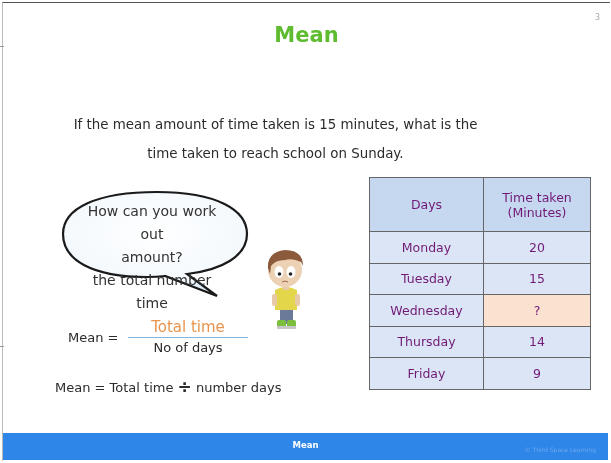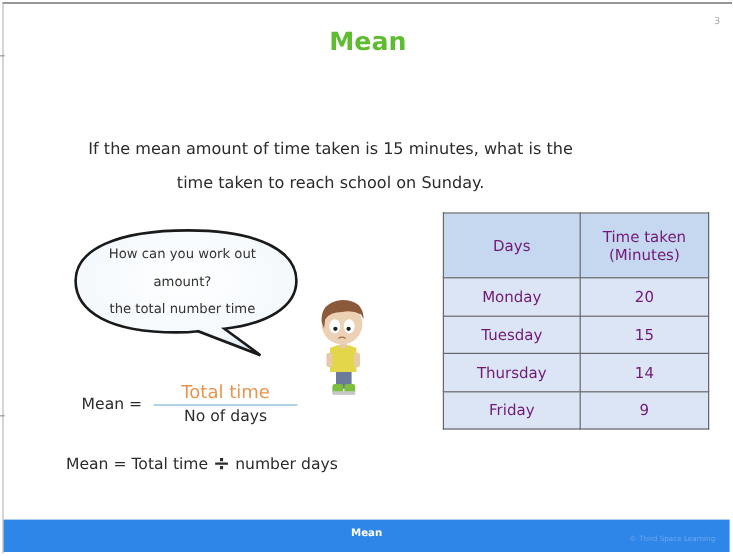--- a/index.html
+++ b/index.html
@@ -6,21 +6,21 @@
     body { width: 611px; height: 463px; position: relative; overflow: hidden; font-family: "DejaVu Sans", sans-serif; color: #2b2b2b; }
     .slide { position: absolute; left: 2px; top: 2px; width: 607px; height: 458px; background: #fff; border-top: 1px solid #555; border-left: 1px solid #bbb; }
     .left-tick1 { position: absolute; left: 0; top: 46px; width: 4px; height: 1px; background: #999; }
     .left-tick2 { position: absolute; left: 0; top: 346px; width: 4px; height: 1px; background: #999; }
     .page-num { position: absolute; right: 10px; top: 10px; font-size: 8px; color: #aaa; }
     .title { position: absolute; left: 0; right: 0; top: 20px; text-align: center; font-size: 21px; font-weight: bold; color: #5fbb2f; }
     .intro { position: absolute; left: 33px; top: 69px; font-size: 13.4px; white-space: nowrap; }
     .question { position: absolute; left: 70px; top: 107px; width: 405px; text-align: center; font-size: 13.4px; line-height: 29px; }
     .bubble-wrap { position: absolute; left: 57px; top: 186px; width: 205px; height: 115px; }
     .bubble-wrap svg { position: absolute; left: 0; top: 0; }
-    .bubble-text { position: absolute; left: 20px; top: 14px; width: 150px; text-align: center; font-size: 11px; line-height: 23px; color: #333; }
+    .bubble-text { position: absolute; left: 20px; top: 14px; width: 150px; text-align: center; font-size: 14px; line-height: 23px; color: #333; }
     .boy { position: absolute; left: 263px; top: 244px; width: 46px; height: 92px; }
     .formula1 { position: absolute; left: 68px; top: 318px; font-size: 13px; }
     .formula1 .lhs { position: absolute; left: 0; top: 12px; white-space: nowrap; }
     .formula1 .frac { position: absolute; left: 60px; top: 0; width: 120px; text-align: center; }
     .frac .num { color: #e8944e; font-size: 15px; }
     .frac .bar { height: 1px; background: #7fb5d8; margin: 1px 0 2px 0; }
     .frac .den { font-size: 13px; }
     .formula2 { position: absolute; left: 55px; top: 376px; font-size: 13px; white-space: nowrap; }
     .formula2 .div { font-weight: bold; font-size: 17px; position: relative; top: 1px; }
     table.data { position: absolute; left: 369px; top: 177px; border-collapse: collapse; font-size: 12.5px; }
@@ -110,20 +110,24 @@
   </tr>
   <tr>
     <td>Monday</td>
     <td>20</td>
   </tr>
   <tr>
     <td>Tuesday</td>
     <td>15</td>
   </tr>
   <tr>
+    <td>Wednesday</td>
+    <td class="highlight">?</td>
+  </tr>
+  <tr>
     <td>Thursday</td>
     <td>14</td>
   </tr>
   <tr>
     <td>Friday</td>
     <td>9</td>
   </tr>
 </tbody>
   </table>
 

